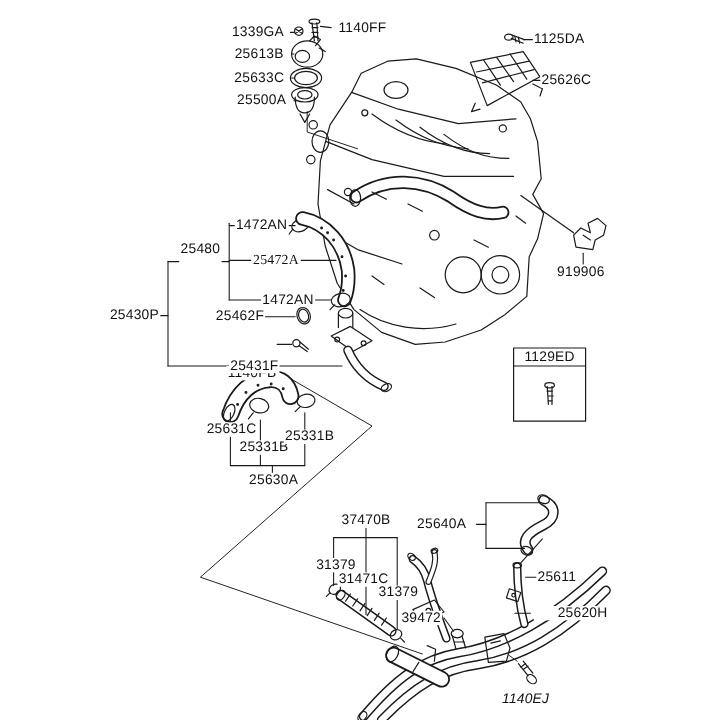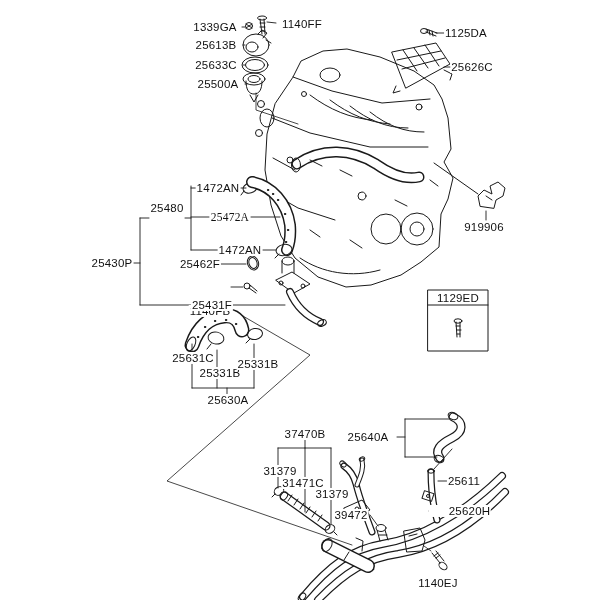--- a/index.html
+++ b/index.html
@@ -299,15 +299,15 @@
     <div class="callout" style="left: 220px; top: 373px;">25331B</div>
     <div class="callout" style="left: 258px; top: 364px;">25331B</div>
     <div class="callout" style="left: 228px; top: 400px;">25630A</div>
     <div class="callout" style="left: 305px; top: 434px;">37470B</div>
     <div class="callout" style="left: 368px; top: 437px;">25640A</div>
     <div class="callout" style="left: 280px; top: 471px;">31379</div>
     <div class="callout" style="left: 303px; top: 464px; margin-top: 19px;">31471C</div>
     <div class="callout" style="left: 332px; top: 494px;">31379</div>
     <div class="callout" style="left: 351px; top: 515px;">39472</div>
     <div class="callout" style="left: 464px; top: 481px;">25611</div>
-    <div class="callout" style="left: 460px; top: 511px; padding-left: 20px;">25620H</div>
-    <div class="callout" style="left: 438px; top: 583px;">1140EJ</div>
+    <div class="callout" style="left: 476px; top: 511px; padding-left: 20px;">25620H</div>
+    <div class="callout" style="left: 438px; top: 583px; font-style: italic;">1140EJ</div>
   </div>
 
 </body></html>

